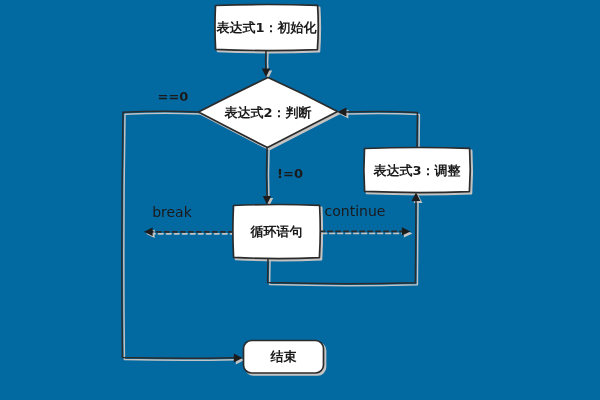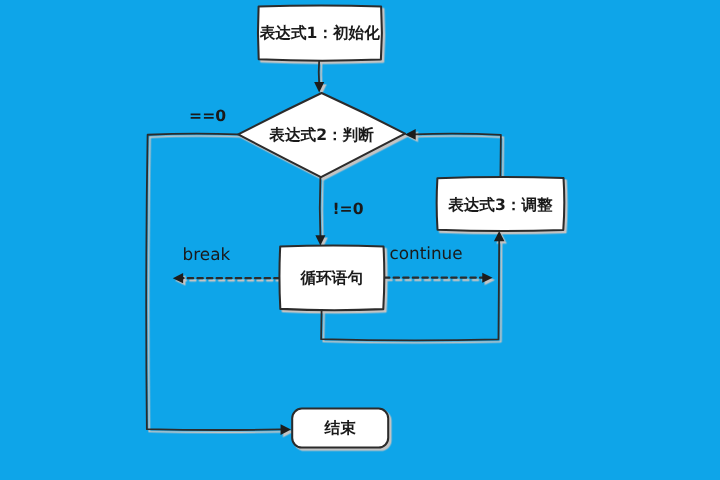--- a/index.html
+++ b/index.html
@@ -5,21 +5,21 @@
   html, body {
     margin: 0;
     padding: 0;
     background: #ffffff;
     font-family: "DejaVu Sans", "Liberation Sans", sans-serif;
   }
   .canvas {
     position: relative;
     width: 600px;
     height: 400px;
-    background: #0ea5e9;
+    background: #0369a1;
     overflow: hidden;
   }
   svg { display: block; }
   .shapes {
     filter: drop-shadow(2px 2.5px 0px #c3c3c3);
   }
   .edge {
     fill: none;
     stroke: #2b2b2b;
     stroke-width: 1.5;

